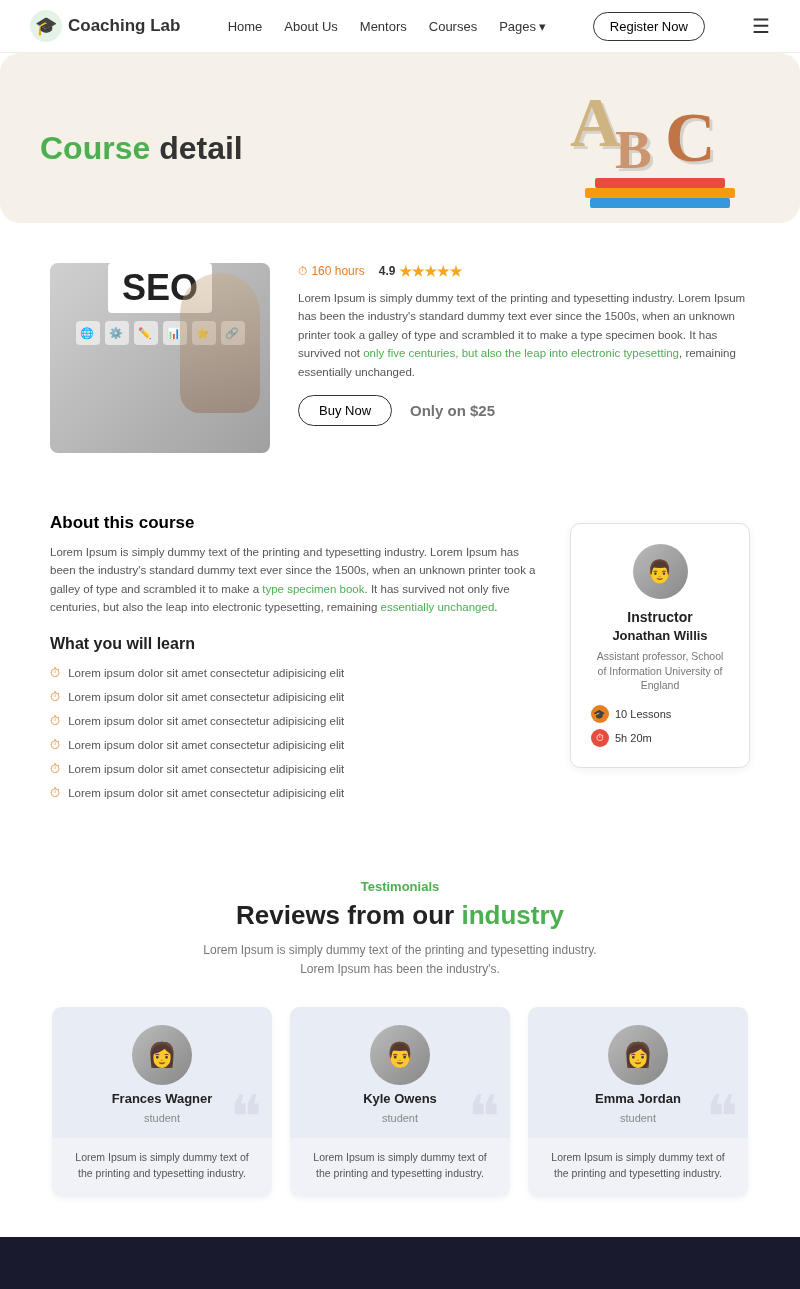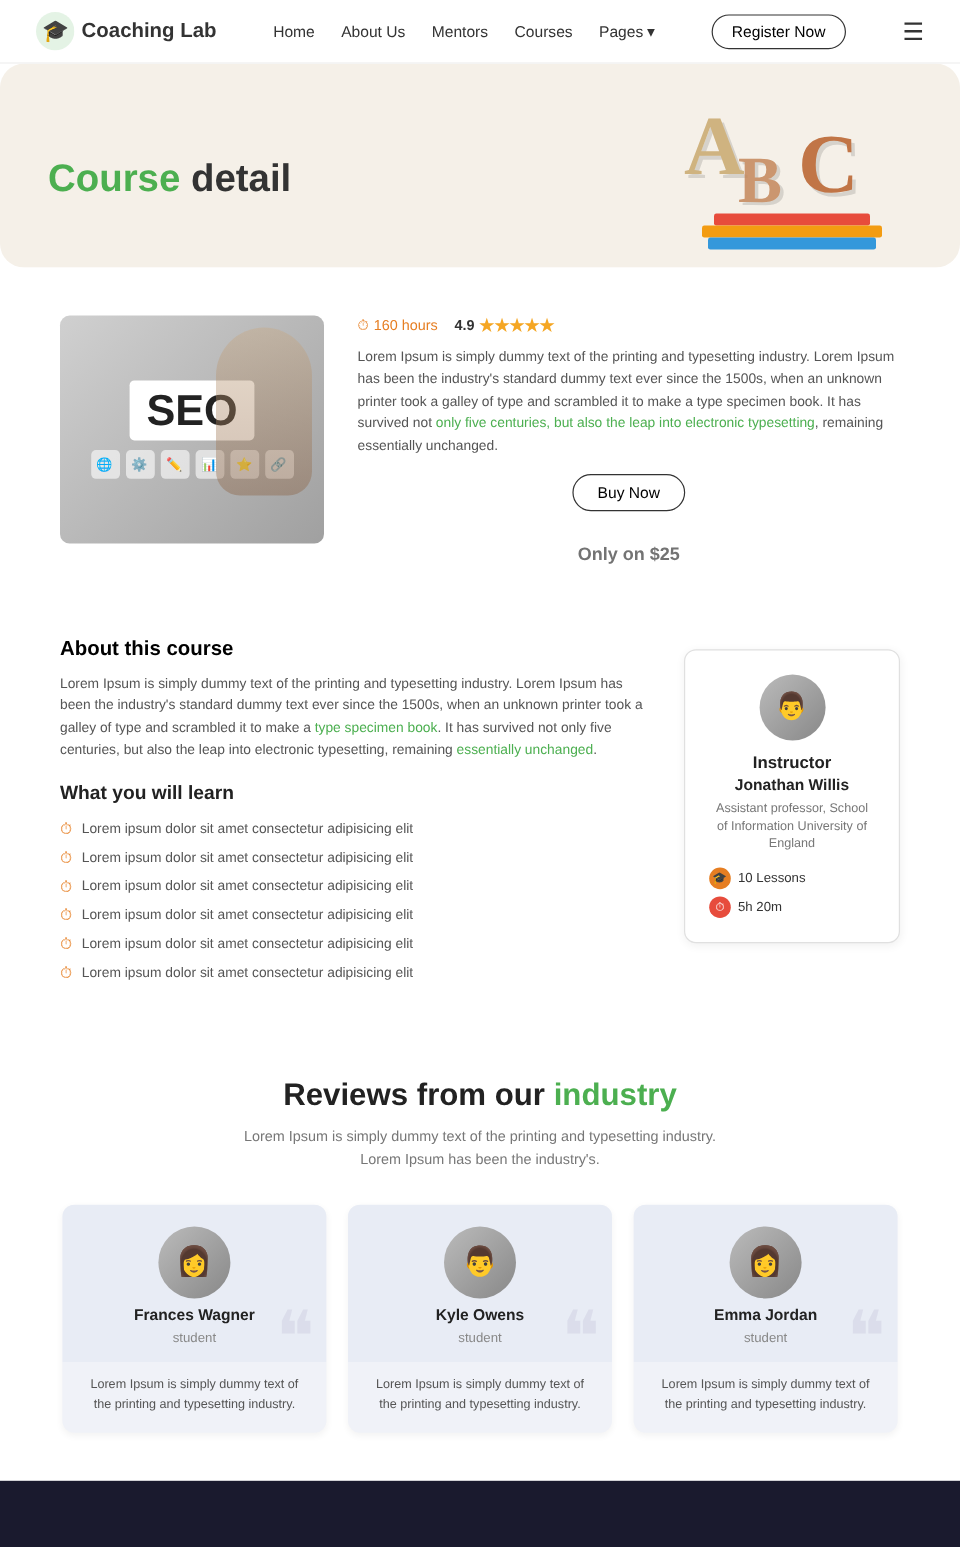--- a/index.html
+++ b/index.html
@@ -39,21 +39,21 @@
     }
     .course-card { display: flex; gap: 28px; align-items: flex-start; }
     .course-info { flex: 1; }
     .course-info h2 { font-size: 19px; font-weight: 700; color: #222; margin-bottom: 8px; line-height: 1.3; }
     .course-meta { display: flex; align-items: center; gap: 14px; margin-bottom: 10px; }
     .course-meta .hours { display: flex; align-items: center; gap: 4px; color: #e67e22; font-size: 12px; }
     .course-meta .rating { display: flex; align-items: center; gap: 4px; font-size: 12px; font-weight: 600; }
     .stars { color: #f5a623; font-size: 14px; }
     .course-desc { font-size: 11.5px; color: #555; line-height: 1.6; margin-bottom: 14px; }
     .course-desc .green-text { color: #4caf50; }
-    .course-actions { display: flex; align-items: center; gap: 28px; flex-direction: column; }
+    .course-actions { display: flex; align-items: center; gap: 18px; }
     .btn-buy-now {
       background: #fff; border: 1.5px solid #333; border-radius: 20px;
       padding: 7px 20px; font-size: 13px; cursor: pointer;
     }
     .price-text { font-size: 15px; font-weight: 600; color: #737373; }
 
     
     .section-about {
       padding: 20px 50px 30px 50px; background: #fff;
       display: flex; gap: 30px;
@@ -156,21 +156,21 @@
       position: absolute; border-radius: 2px; height: 10px;
     }
     .book1 { background: #e74c3c; width: 130px; bottom: 20px; left: 15px; }
     .book2 { background: #f39c12; width: 150px; bottom: 10px; left: 5px; }
     .book3 { background: #3498db; width: 140px; bottom: 0; left: 10px; }
 
     
     .seo-bg {
       width: 220px; height: 190px; border-radius: 8px;
       background: linear-gradient(135deg, #d0d0d0 0%, #a0a0a0 100%);
-      display: flex; flex-direction: column; justify-content: center; align-items: center;
+      display: flex; flex-direction: column; align-items: center;
       position: relative; overflow: hidden;
     }
     .seo-bg .seo-word {
       font-size: 36px; font-weight: 900; color: #222;
       background: #fff; padding: 4px 14px; border-radius: 4px; margin-bottom: 8px;
     }
     .seo-bg .person-silhouette {
       position: absolute; right: 10px; top: 10px;
       width: 80px; height: 140px;
       background: linear-gradient(180deg, #c8a882 0%, #8a6040 100%);
@@ -309,20 +309,21 @@
       </div>
       <div class="instr-stat">
         <div class="stat-icon stat-icon-red">⏱</div>
         <span>5h 20m</span>
       </div>
     </div>
   </div>
 </section>
 
 <section class="section-testimonials">
+  <div class="testimonials-label">Testimonials</div>
   <h2 class="testimonials-heading">
     <span>Reviews from our</span>
     <span class="green">industry</span>
   </h2>
   <p class="testimonials-sub">Lorem Ipsum is simply dummy text of the printing and typesetting industry. Lorem Ipsum has been the industry's.</p>
   <div class="testimonials-grid">
     <div class="testimonial-card">
       <div class="t-card-top">
         <div class="t-avatar">👩</div>
         <div class="t-name">Frances Wagner</div>

